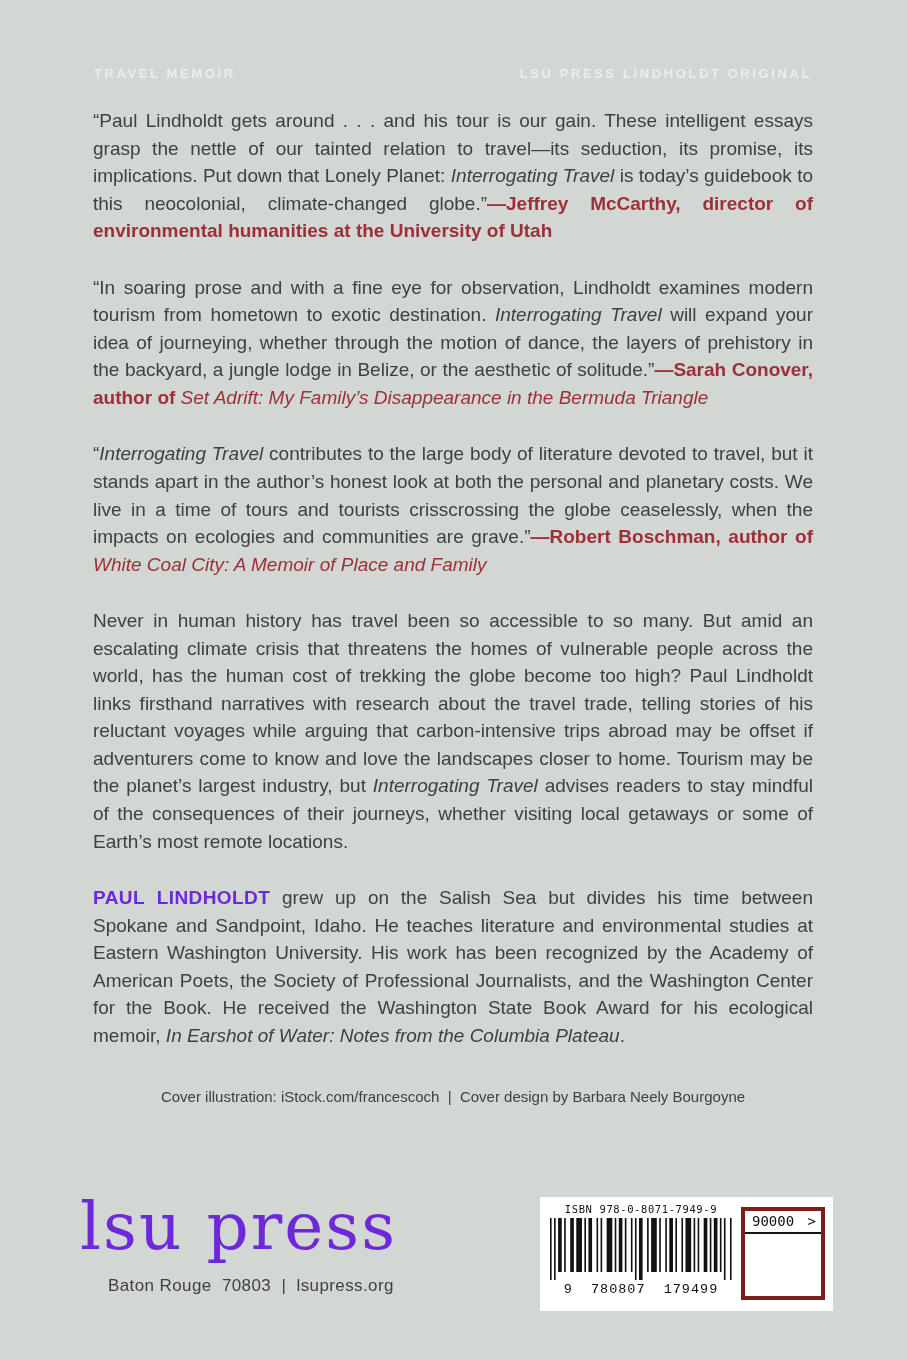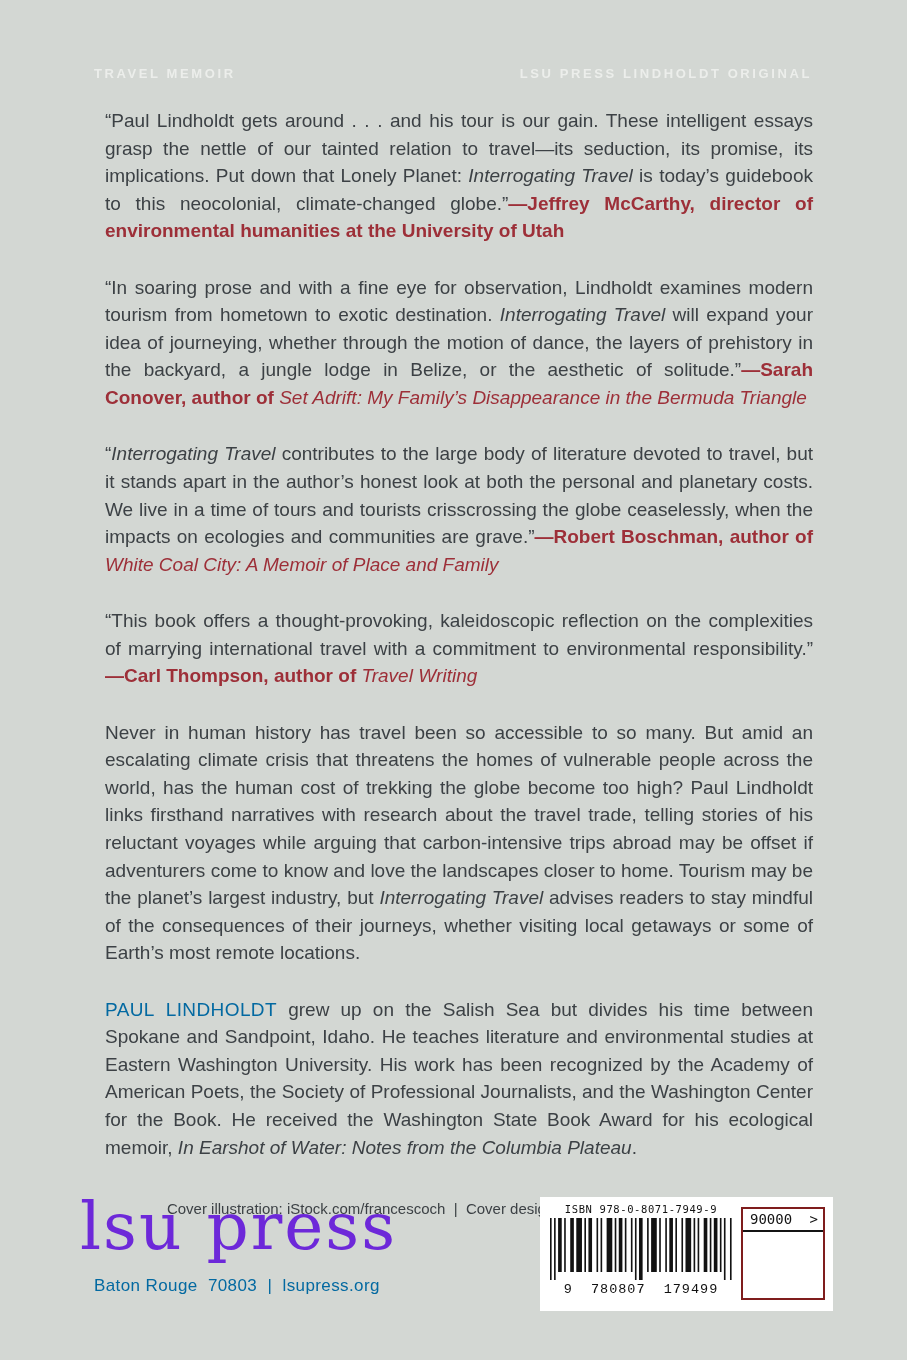--- a/index.html
+++ b/index.html
@@ -16,53 +16,52 @@
     display:flex; justify-content:space-between;
     padding:66px 95px 0 94px;
     font-size:13px; font-weight:700;
     letter-spacing:2.6px;
     color:#eceeeb;
     gap:12px;
   }
   .body-copy {
     margin-top:26px;
     padding:0 94px 0 93px;
-    margin-left:12px;
   }
   .para {
     margin:0 0 29px 0;
     font-size:19px;
     line-height:1.45;
     text-align:justify;
   }
   .para:last-child { margin-bottom:0; }
   .seg { }
   .it { font-style:italic; }
   .attr { color:#9d2f38; font-weight:700; }
   .attr-it { color:#9d2f38; font-weight:400; font-style:italic; }
-  .bio-name { color:#0369a1; font-weight:400; letter-spacing:0.4px; }
+  .bio-name { color:#6d28d9; font-weight:700; letter-spacing:0.4px; }
   .credits {
     margin-top:39px;
     text-align:center;
     font-size:15px;
     color:#3c4145;
   }
   .logo {
     position:absolute;
     left:80px; top:1192px;
     font-family:"DejaVu Serif", serif;
     font-size:66px; line-height:70px;
     letter-spacing:2px;
     color:#6d28d9;
   }
   .address {
     position:absolute;
-    left:94px; top:1276px;
+    left:108px; top:1276px;
     font-size:17px;
-    color:#0369a1;
+    color:#404040;
     letter-spacing:0.4px;
   }
   .barcode {
     position:absolute;
     left:540px; top:1197px;
     width:293px; height:114px;
     background:#ffffff;
     box-sizing:border-box;
     display:flex;
     gap:7px;
@@ -86,21 +85,21 @@
     font-size:13.5px;
     letter-spacing:1px;
     word-spacing:9px;
     color:#111;
     margin-top:2px;
     white-space:nowrap;
   }
   .bc-addon {
     flex:1;
     margin:5px 1px 6px 0;
-    border:2px solid #7f1d1d;
+    border:4px solid #7f1d1d;
     box-sizing:border-box;
     background:#fff;
   }
   .bc-addon-label {
     display:flex; justify-content:space-between; align-items:center;
     padding:2px 5px 3px 7px;
     border-bottom:2px solid #141414;
     font-family:"DejaVu Sans Mono", monospace;
     font-size:14px;
     color:#111;
@@ -117,21 +116,20 @@
   </div>
 
   <div class="body-copy">
 
     <p class="para"><span class="seg">“Paul Lindholdt gets around . . . and his tour is our gain. These intelligent essays grasp the nettle of our tainted relation to travel—its seduction, its promise, its implications. Put down that Lonely Planet: </span><span class="seg it">Interrogating Travel</span><span class="seg"> is today’s guidebook to this neocolonial, climate-changed globe.”</span><span class="seg attr">—Jeffrey McCarthy, director of environmental humanities at the University of Utah</span></p>
 
     <p class="para"><span class="seg">“In soaring prose and with a fine eye for observation, Lindholdt examines modern tourism from hometown to exotic destination. </span><span class="seg it">Interrogating Travel</span><span class="seg"> will expand your idea of journeying, whether through the motion of dance, the layers of prehistory in the backyard, a jungle lodge in Belize, or the aesthetic of solitude.”</span><span class="seg attr">—Sarah Conover, author of </span><span class="seg attr-it">Set Adrift: My Family’s Disappearance in the Bermuda Triangle</span></p>
 
     <p class="para"><span class="seg">“</span><span class="seg it">Interrogating Travel</span><span class="seg"> contributes to the large body of literature devoted to travel, but it stands apart in the author’s honest look at both the personal and planetary costs. We live in a time of tours and tourists crisscrossing the globe ceaselessly, when the impacts on ecologies and communities are grave.”</span><span class="seg attr">—Robert Boschman, author of </span><span class="seg attr-it">White Coal City: A Memoir of Place and Family</span></p>
 
-    <p class="para"><span class="seg">“This book offers a thought-provoking, kaleidoscopic reflection on the complexities of marrying international travel with a commitment to environmental responsibility.” </span><span class="seg attr">—Carl Thompson, author of </span><span class="seg attr-it">Travel Writing</span></p>
 
     <p class="para"><span class="seg">Never in human history has travel been so accessible to so many. But amid an escalating climate crisis that threatens the homes of vulnerable people across the world, has the human cost of trekking the globe become too high? Paul Lindholdt links firsthand narratives with research about the travel trade, telling stories of his reluctant voyages while arguing that carbon-intensive trips abroad may be offset if adventurers come to know and love the landscapes closer to home. Tourism may be the planet’s largest industry, but </span><span class="seg it">Interrogating Travel</span><span class="seg"> advises readers to stay mindful of the consequences of their journeys, whether visiting local getaways or some of Earth’s most remote locations.</span></p>
 
     <p class="para"><span class="seg bio-name">PAUL LINDHOLDT</span><span class="seg"> grew up on the Salish Sea but divides his time between Spokane and Sandpoint, Idaho. He teaches literature and environmental studies at Eastern Washington University. His work has been recognized by the Academy of American Poets, the Society of Professional Journalists, and the Washington Center for the Book. He received the Washington State Book Award for his ecological memoir, </span><span class="seg it">In Earshot of Water: Notes from the Columbia Plateau</span><span class="seg">.</span></p>
 
     <div class="credits">Cover illustration: iStock.com/francescoch&nbsp;&nbsp;|&nbsp;&nbsp;Cover design by Barbara Neely Bourgoyne</div>
   </div>
 
   <div class="logo">lsu press</div>
   <div class="address">Baton Rouge&nbsp;&nbsp;70803&nbsp;&nbsp;|&nbsp;&nbsp;lsupress.org</div>

